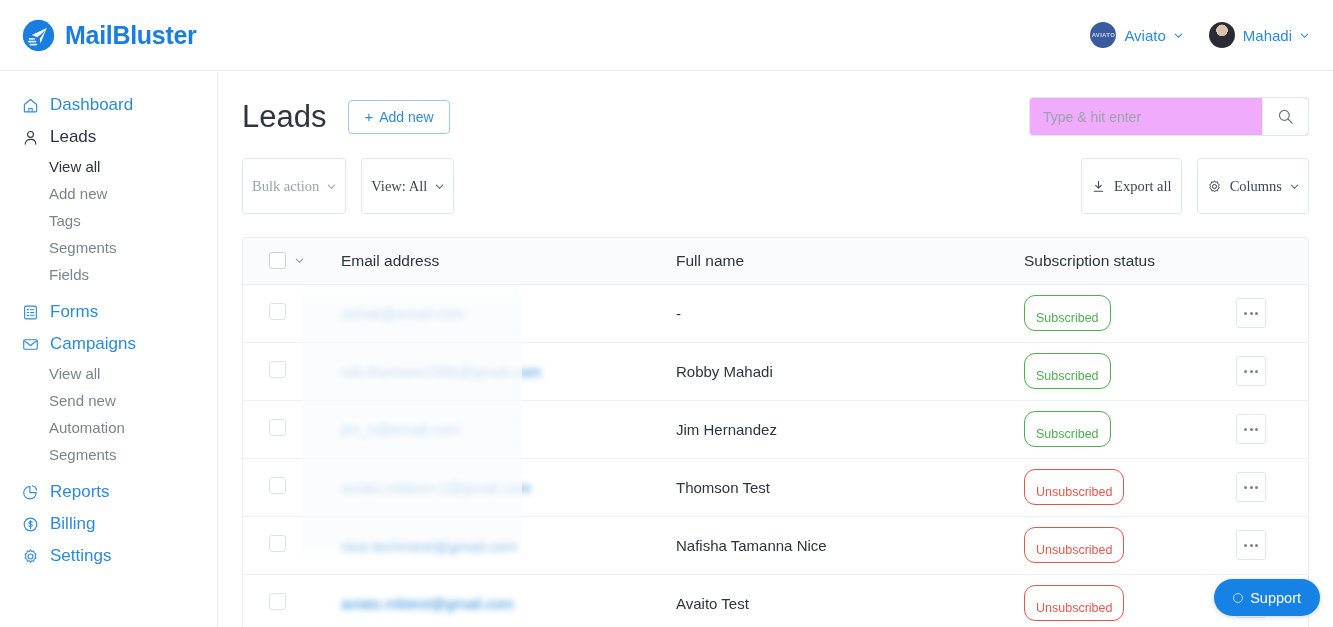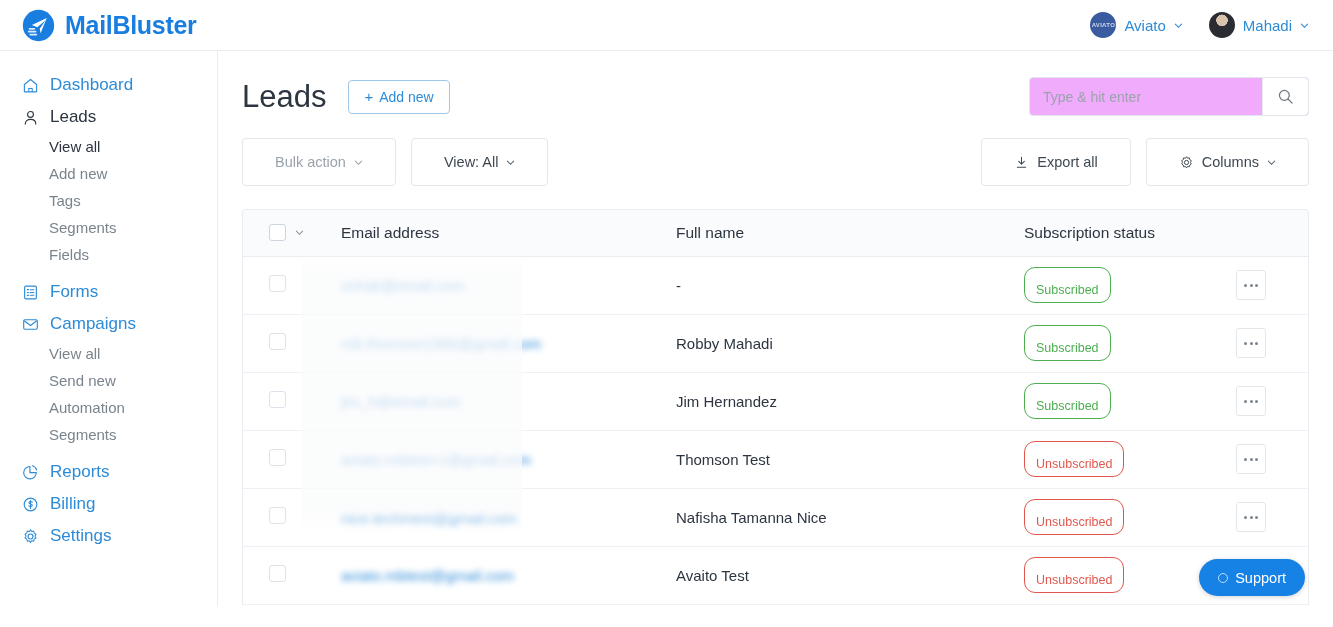--- a/index.html
+++ b/index.html
@@ -8,21 +8,21 @@
     width:1333px; height:627px;
     font-family:"Liberation Sans", sans-serif;
     background:#ffffff;
     color:#2f3a44;
     overflow:hidden;
     -webkit-font-smoothing:antialiased;
   }
 
   
   .topbar{
-    height:51px; width:100%;
+    height:71px; width:100%;
     background:#fff;
     border-bottom:1px solid #e9edf2;
     display:flex; align-items:center;
     justify-content:space-between;
     padding:0 24px 0 22px;
     position:relative;
   }
   .brand{ display:flex; align-items:center; gap:10px; }
   .brand-logo{ width:33px; height:33px; flex:0 0 33px; }
   .brand-name{
@@ -104,24 +104,24 @@
   }
 
   .toolbar{
     display:flex; align-items:center;
     justify-content:space-between;
     padding:22px 0 0 24px;
   }
   .toolbar-left, .toolbar-right{ display:flex; align-items:center; gap:15px; }
   .btn{
     border:1px solid #e2e7ec; background:#fff;
-    border-radius:4px; height:48px; padding:0 32px;
+    border-radius:4px; height:56px; padding:0 9px;
     font-size:14.5px; color:#3d4852; cursor:pointer;
     display:flex; align-items:center; gap:8px;
-    font-family:Liberation Sans, sans-serif;
+    font-family:Liberation Serif, serif;
   }
   .btn.muted{ color:#9aa3ac; }
 
   
   .table-wrap{
     margin:23px 0 0 24px;
     border:1px solid #e9edf2;
     border-bottom:0;
     border-radius:4px 4px 0 0;
     background:#fff;
@@ -195,21 +195,21 @@
       rgba(252,252,253,0) 0%,
       rgba(250,251,252,.72) 9%,
       rgba(250,251,252,.72) 91%,
       rgba(252,252,253,0) 100%);
     pointer-events:none;
   }
   .table-rel{ position:relative; }
 
   
   .support{
-    position:absolute; right:28px; bottom:11px;
+    position:absolute; right:13px; bottom:11px;
     background:#1682e6; color:#fff;
     border:0; border-radius:19px;
     height:37px; padding:0 19px;
     font-size:14.5px; cursor:pointer;
     display:flex; align-items:center; gap:7px;
     font-family:inherit;
     box-shadow:0 1px 5px rgba(0,0,0,.18);
   }
   .support-dot{
     width:10px; height:10px; border-radius:50%;

